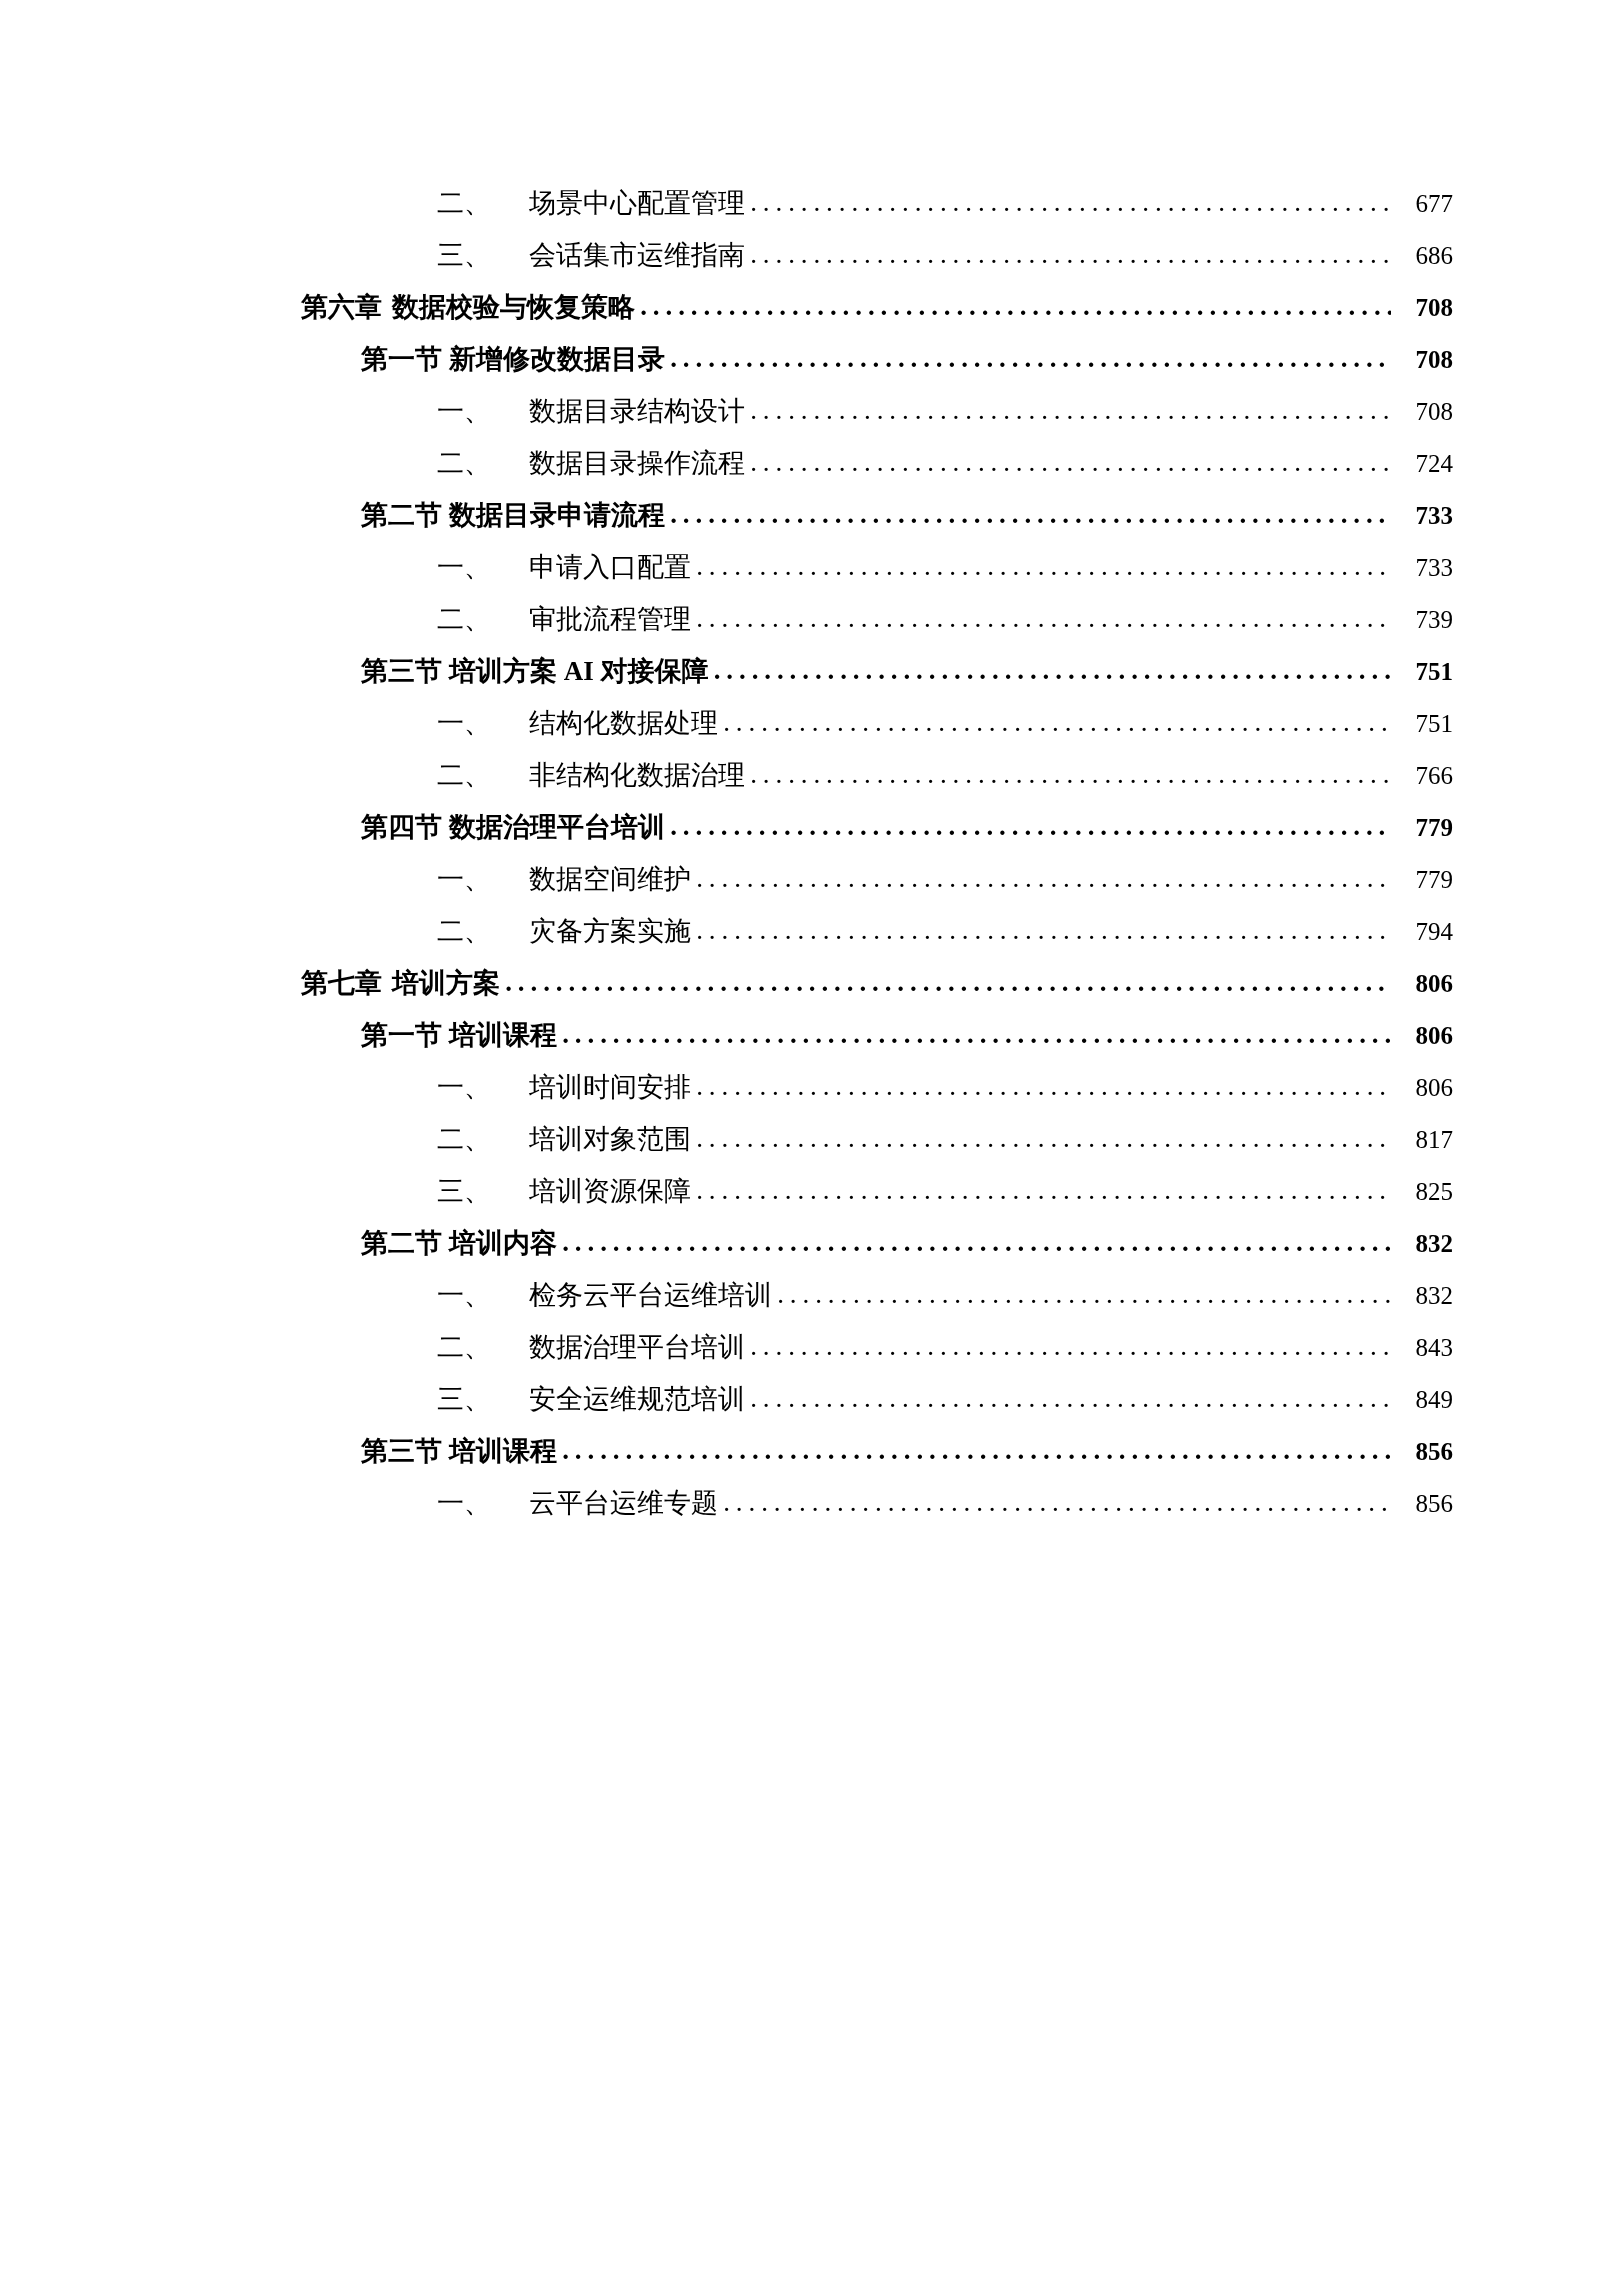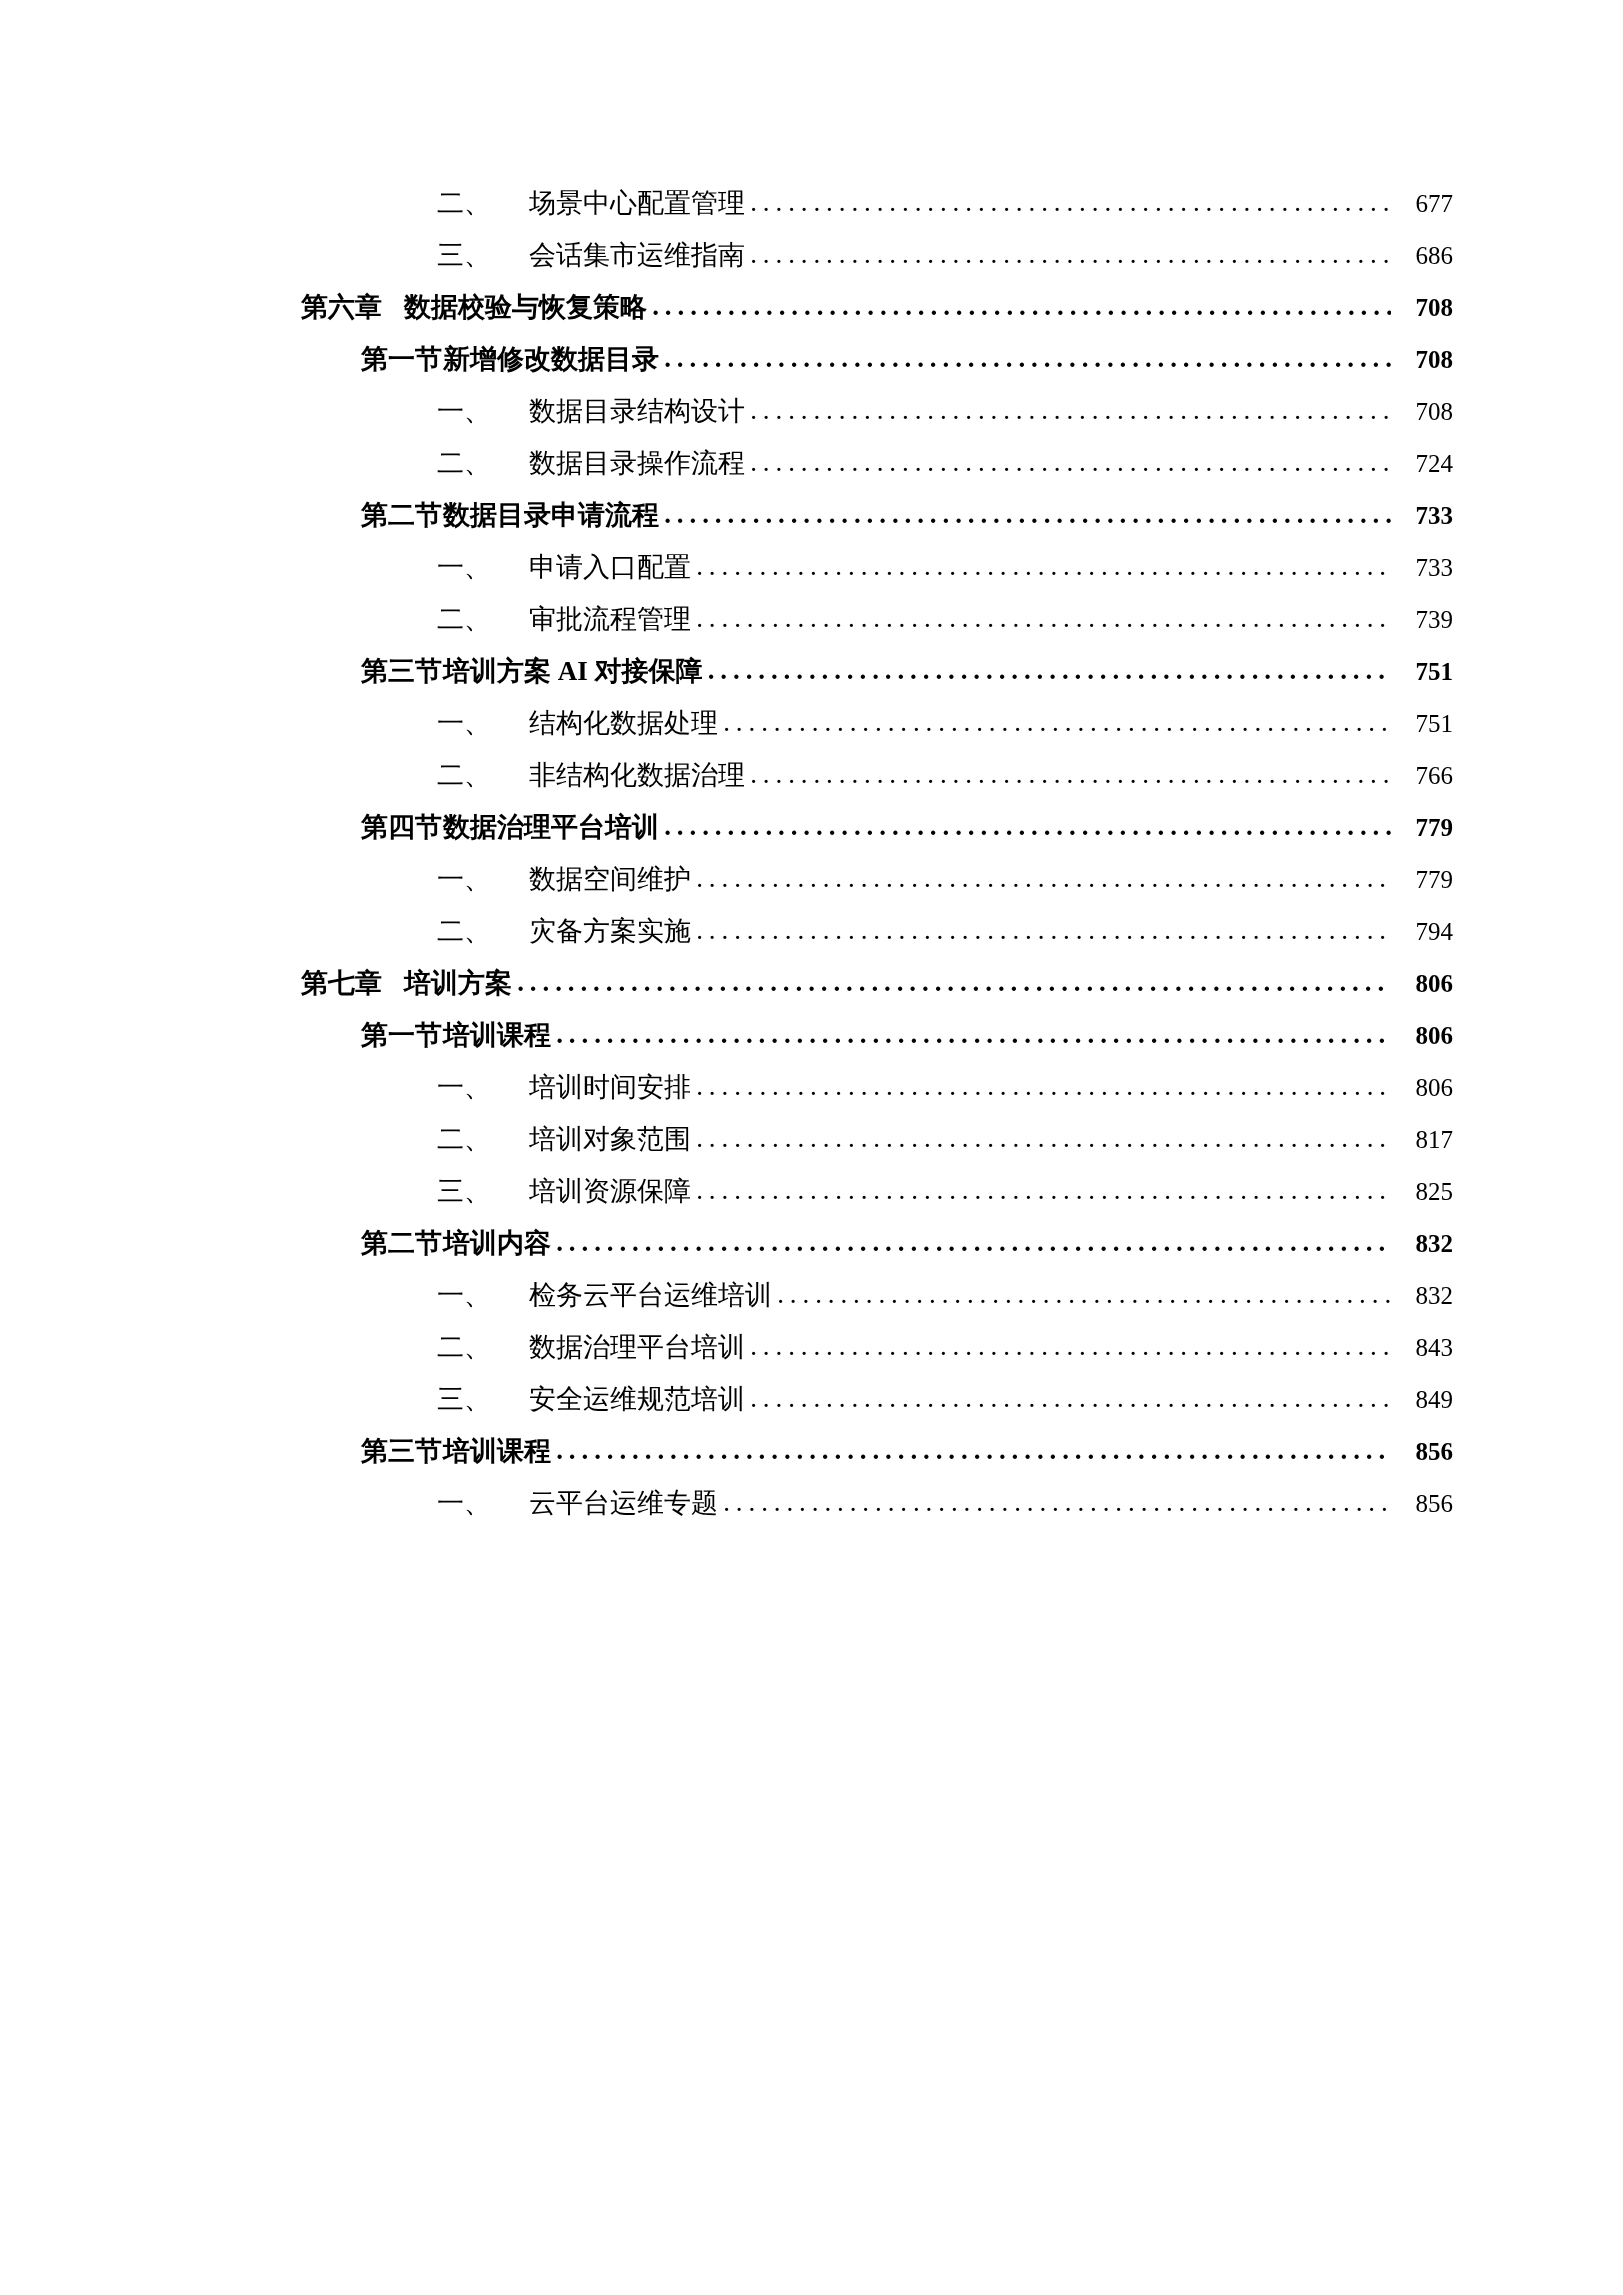--- a/index.html
+++ b/index.html
@@ -53,22 +53,22 @@
     padding-left: 136px;
     font-weight: normal;
     font-size: 27px;
     line-height: 1.0;
   }
   .num {
     white-space: nowrap;
     flex: 0 0 auto;
   }
   
-  .lvl-chapter .num { margin-right: 22px; }
-  .lvl-section .num { margin-right: 1px; }
+  .lvl-chapter .num { margin-right: 10px; }
+  .lvl-section .num { margin-right: 7px; }
   .lvl-item .num { margin-right: 38px; }
 
   .title {
     white-space: nowrap;
     flex: 0 0 auto;
   }
   .dots {
     flex: 1 1 auto;
     overflow: hidden;
     white-space: nowrap;

